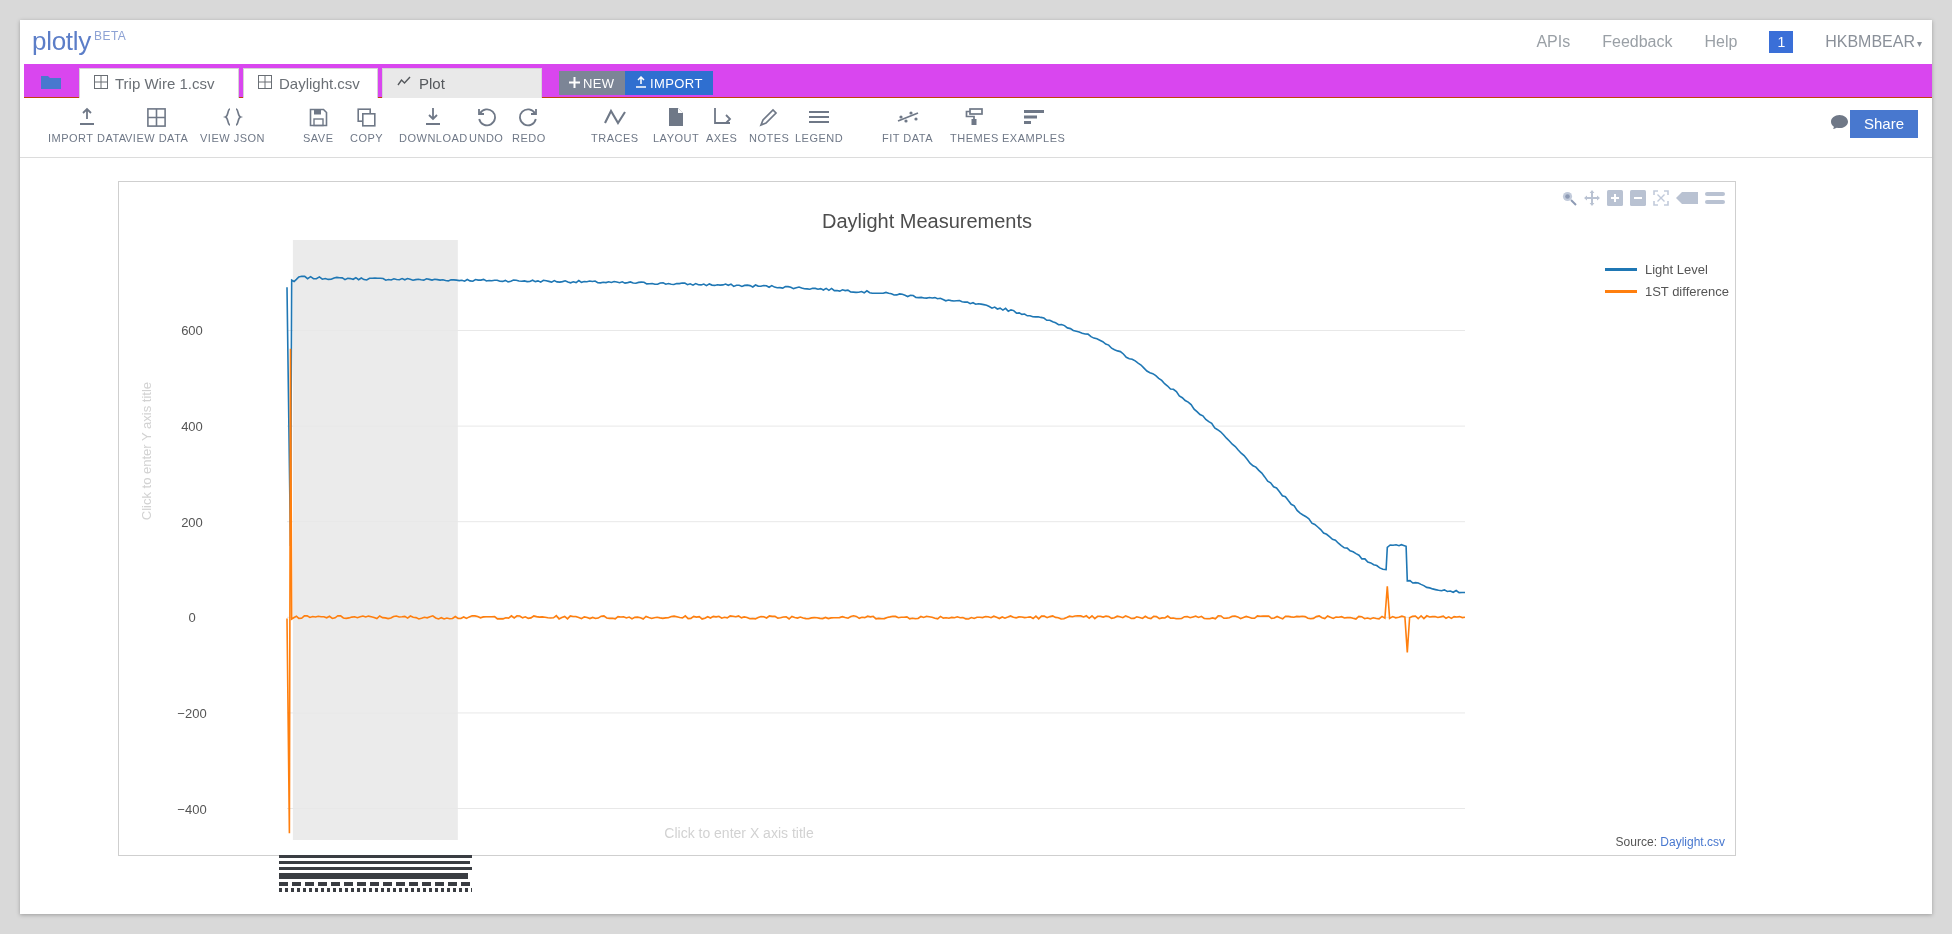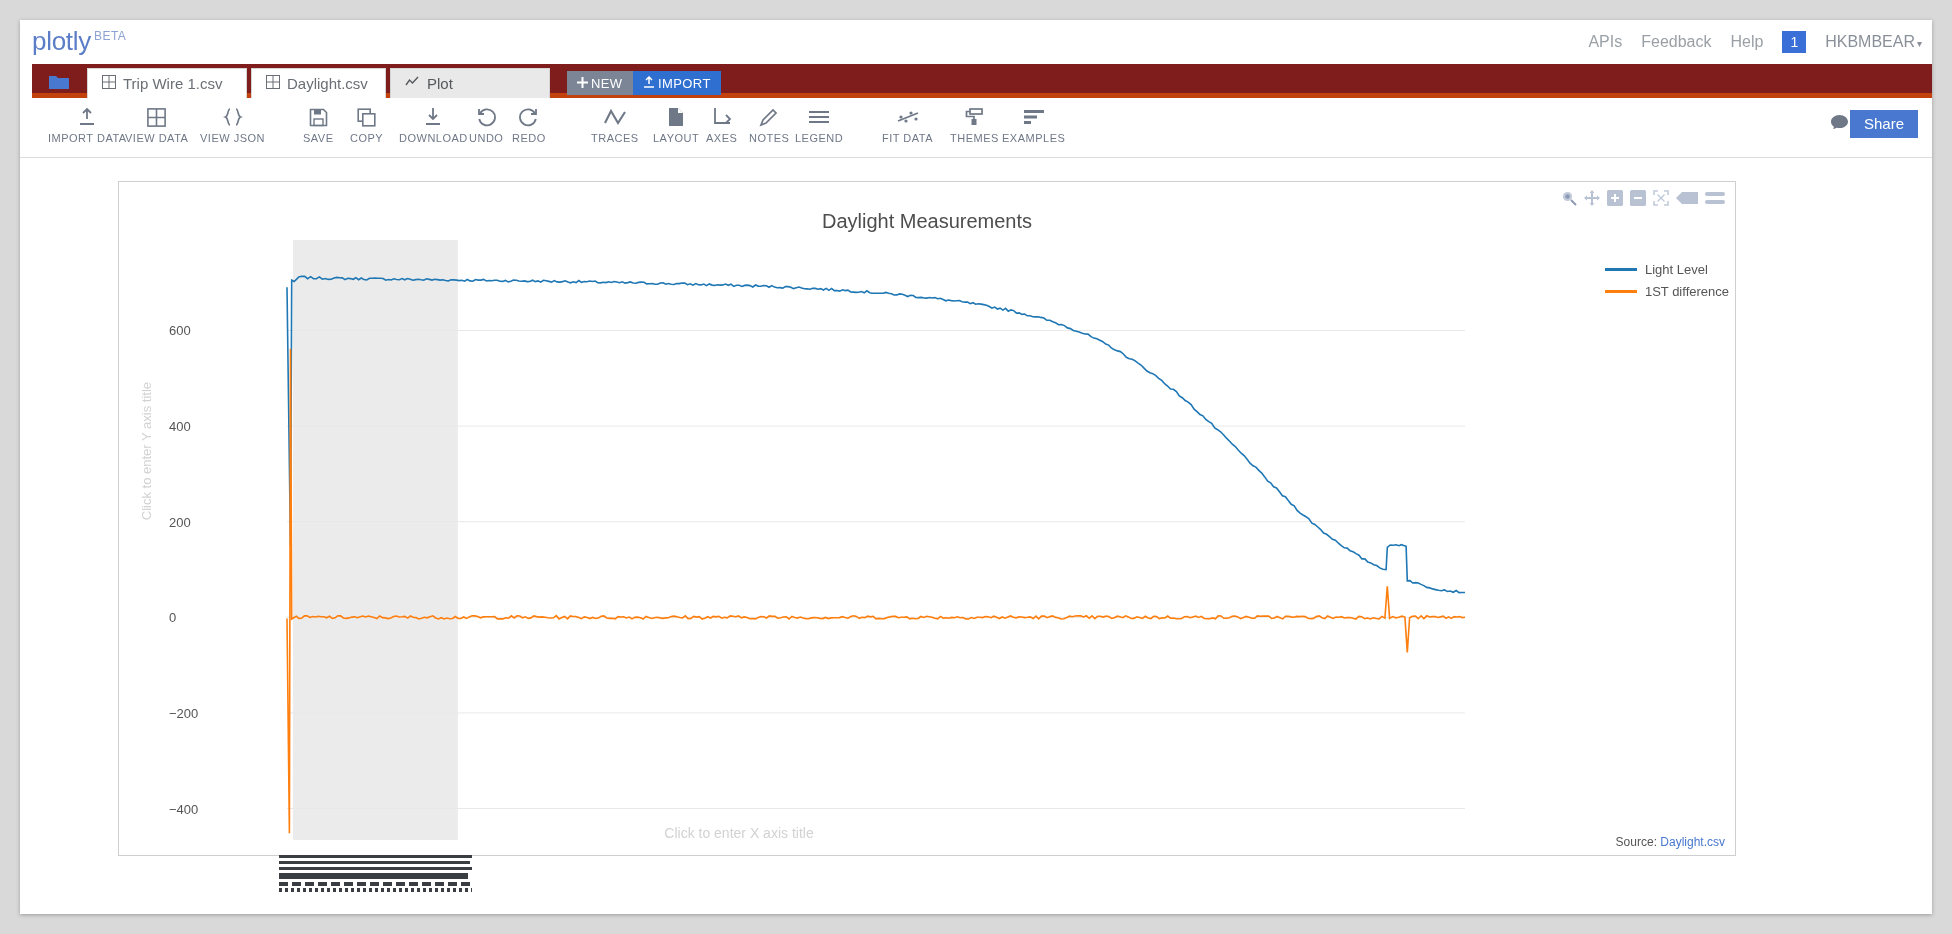--- a/index.html
+++ b/index.html
@@ -28,34 +28,34 @@
   .brand {
     position: absolute; left: 12px; top: 6px;
     color: #5c7ec8; font-size: 26px; letter-spacing: -0.3px;
   }
   .brand .beta {
     font-size: 12px; vertical-align: super; color: #8da2d4; margin-left: 3px;
     letter-spacing: 0.5px;
   }
   .topnav-right {
     position: absolute; right: 10px; top: 0; height: 44px;
-    display: flex; align-items: center; gap: 19px;
+    display: flex; align-items: center; gap: 32px;
   }
   .topnav-link { color: #9aa0a6; font-size: 16px; }
   .notif-badge {
     background: #3a6fd8; color: #fff; font-size: 14px;
     padding: 2px 8px; line-height: 18px; min-width: 22px; text-align: center;
   }
   .account { color: #8a9099; font-size: 16px; }
   .account .caret { font-size: 10px; margin-left: 2px; }
 
   
   .tabstrip {
-    position: absolute; left: 12px; top: 44px; width: 100%; height: 34px;
-    background: #7f1d1d; border-bottom: 5px solid #c2410c;
+    position: absolute; left: 4px; top: 44px; width: 100%; height: 34px;
+    background: #d946ef; border-bottom: 1px solid #c2410c;
   }
   .folder-btn {
     position: absolute; left: 12px; top: 5px; width: 30px; height: 26px;
     display: flex; align-items: center; justify-content: center;
   }
   .tab {
     position: absolute; top: 4px; height: 30px;
     background: #fff; border: 1px solid #d5d5d5; border-bottom: none;
     display: flex; align-items: center; gap: 7px; padding: 0 14px;
     font-size: 15px; color: #6a6f75;
@@ -124,21 +124,21 @@
     position: absolute; left: 0; width: 1240px; bottom: 14px;
     text-align: center; color: #d2d2d2; font-size: 14px;
   }
   .source {
     position: absolute; right: 10px; bottom: 6px;
     font-size: 12px; color: #555;
   }
   .source a { color: #4878cf; text-decoration: none; }
 
   .ytick {
-    position: absolute; right: 0; width: 46px; text-align: left;
+    position: absolute; right: 0; width: 46px; text-align: center;
     font-size: 13px; color: #555; transform: translateY(-50%);
   }
   #ytick-wrap { position: absolute; left: 32px; top: 0; width: 64px; height: 100%; }
 
   .xticks-block {
     position: absolute;
     background: #ffffff; overflow: hidden;
   }
   .xtick-line {
     height: 3px; background: #3a3d42; margin-bottom: 3px;

